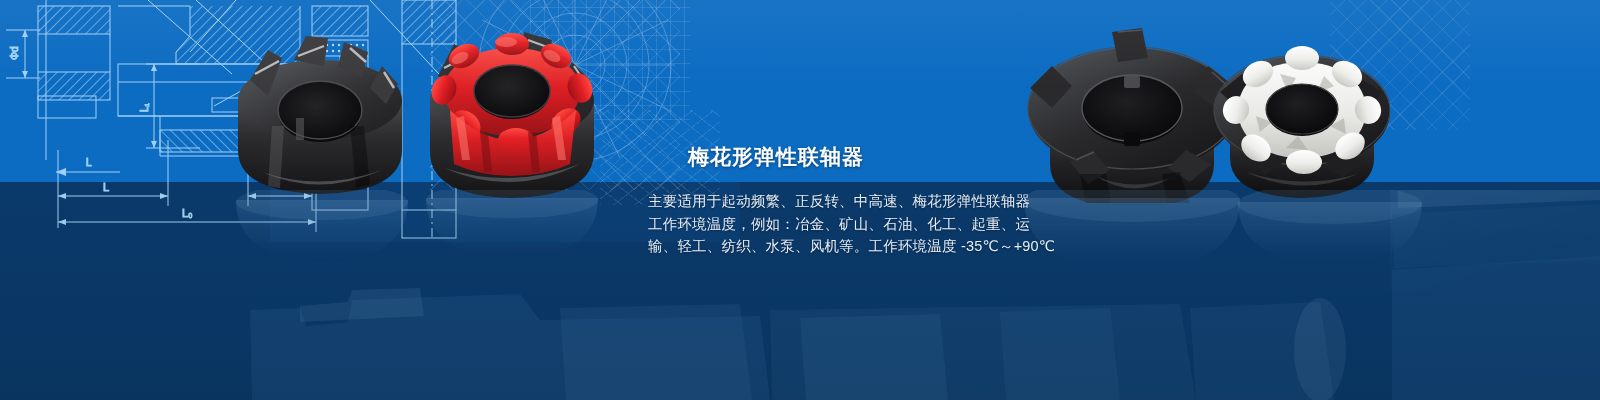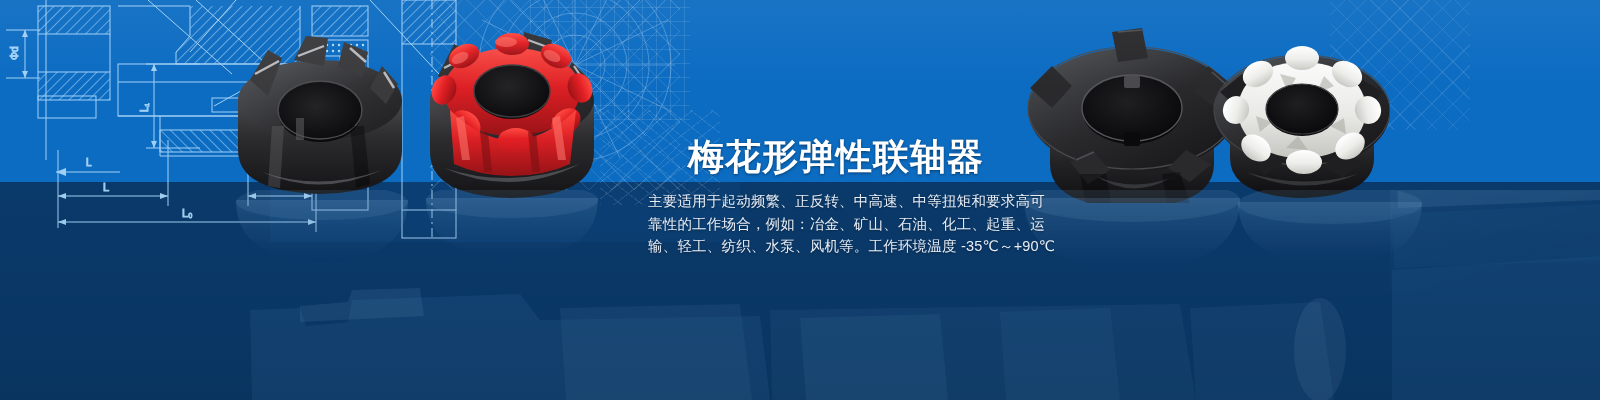--- a/index.html
+++ b/index.html
@@ -123,21 +123,21 @@
   }
 
   
   .text-block {
     position: absolute;
     left: 648px; top: 138px;
     width: 430px;
   }
   .headline {
     margin: 0;
-    font-size: 36px;
+    font-size: 21px;
     font-weight: bold;
     letter-spacing: 1px;
     color: #ffffff;
     line-height: 38px;
     text-shadow: 0 1px 3px rgba(0,0,0,0.45);
     white-space: nowrap;
     padding-left: 40px;
   }
   .body-copy {
     margin: 14px 0 0 0;
@@ -553,19 +553,19 @@
       <path d="M1392 80 L1600 66 L1600 210 L1392 210 Z" fill="#23578c" opacity="0.34"></path>
       <path d="M1400 -190 L1600 -190 L1600 -140 L1400 -132 Z" fill="#9ec4e4" opacity="0.12"></path>
     </g>
   </svg>
 
   <div class="bg-sheen"></div>
 
   <div class="text-block">
     <h1 class="headline">梅花形弹性联轴器</h1>
     <div class="body-copy">
-      <div class="body-line">主要适用于起动频繁、正反转、中高速、中等扭矩和要求高可</div>
-      <div class="body-line">靠性的工作场合，例如：冶金、矿山、石油、化工、起重、运</div>
+      <div class="body-line">主要适用于起动频繁、正反转、中高速、梅花形弹性联轴器</div>
+      <div class="body-line">工作环境温度，例如：冶金、矿山、石油、化工、起重、运</div>
       <div class="body-line">输、轻工、纺织、水泵、风机等。工作环境温度 -35℃～+90℃</div>
     </div>
   </div>
 
 </div>
 
 </body></html>

